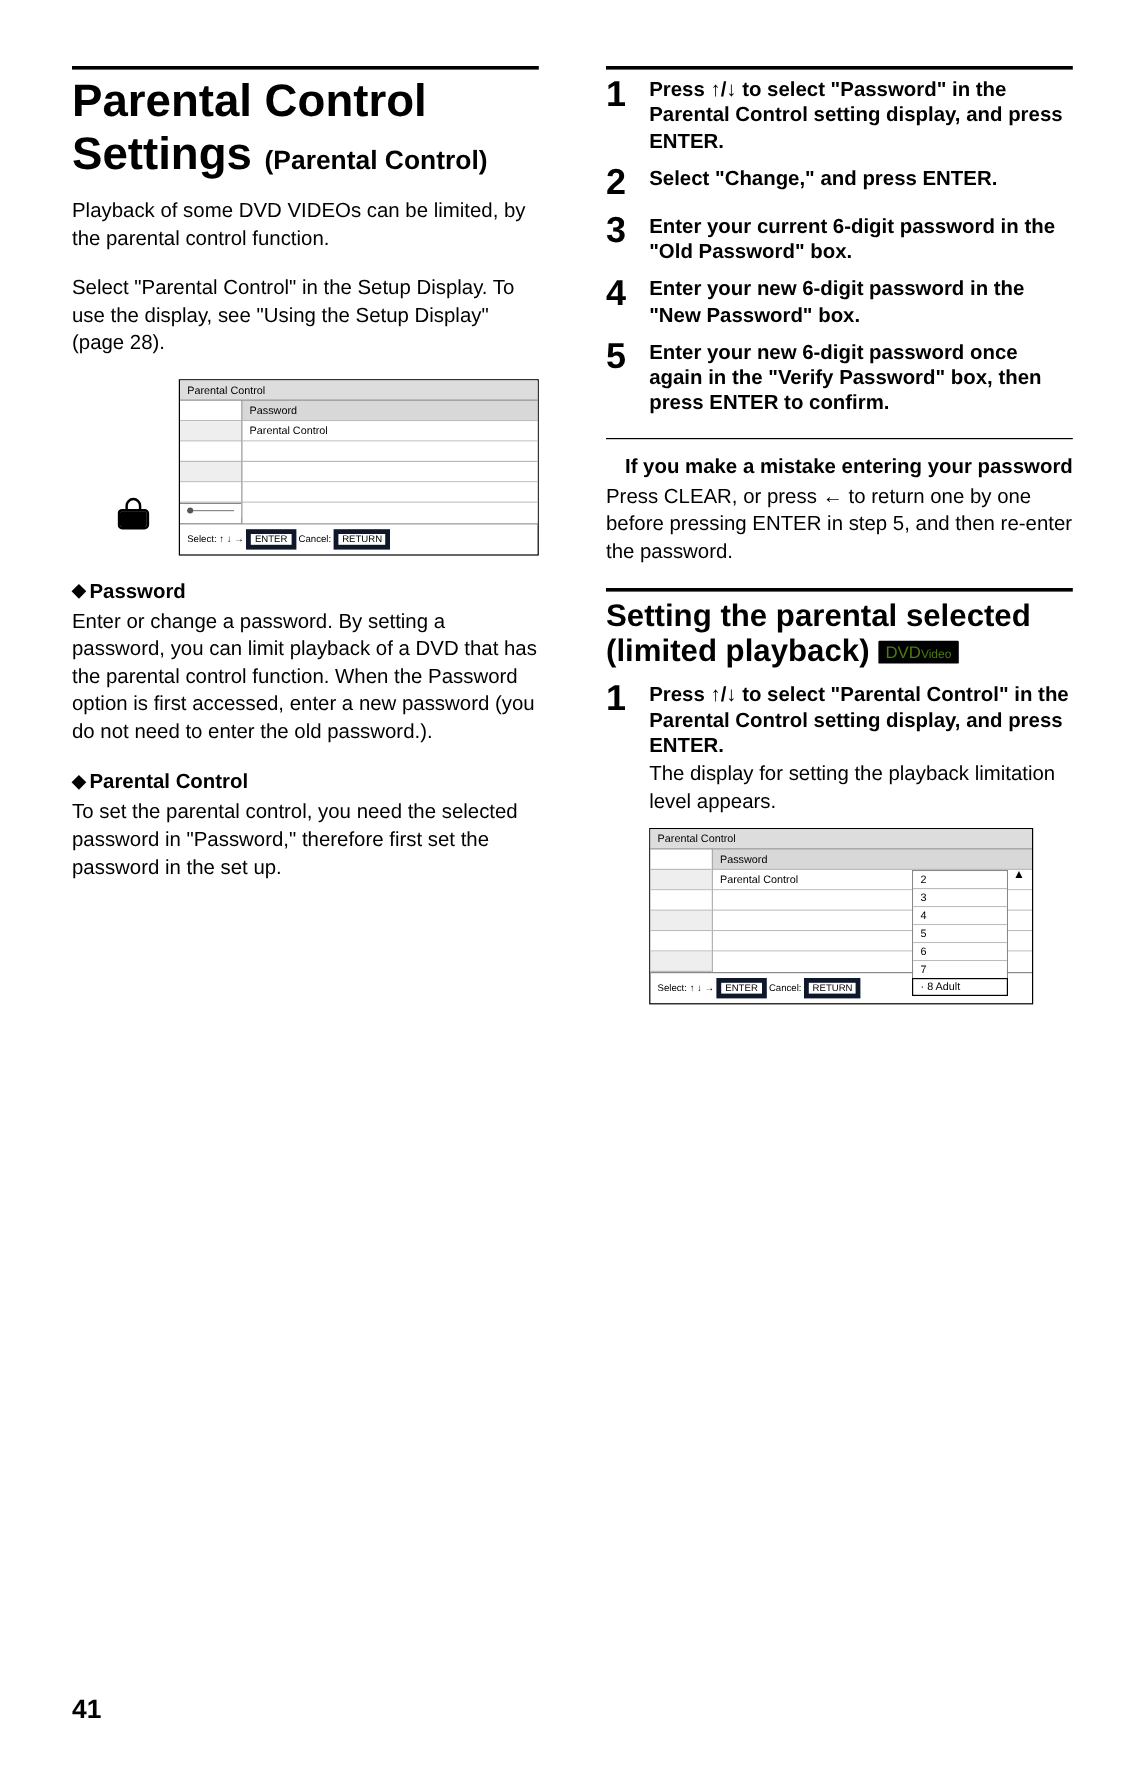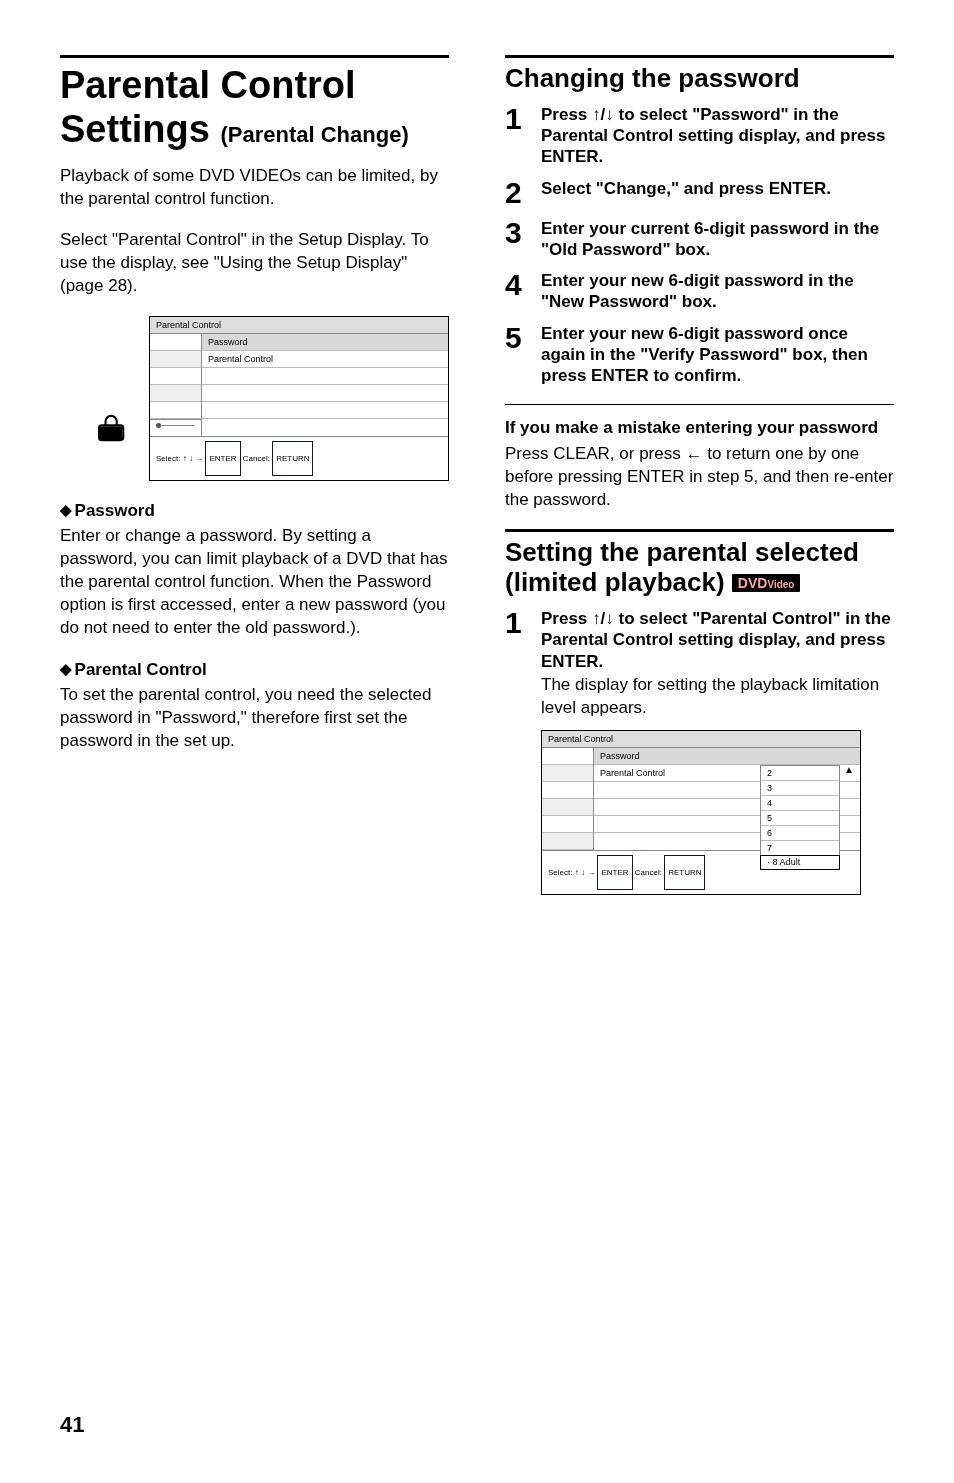--- a/index.html
+++ b/index.html
@@ -54,23 +54,23 @@
   }
   .section-h2 {
     font-size: 26px;
     font-weight: 900;
     line-height: 1.15;
     margin-bottom: 10px;
   }
   .dvd-badge {
     display: inline-block;
     background: #000;
-    color: #fca5a5;
+    color: #4d7c0f;
     font-size: 14px;
-    font-weight: 700;
+    font-weight: 400;
     padding: 1px 6px;
     vertical-align: 3px;
     border-radius: 1px;
   }
   .dvd-badge .small { font-size: 10px; }
   ol.steps {
     list-style: none;
     counter-reset: none;
   }
   .step {
@@ -102,20 +102,21 @@
   .thinrule {
     height: 1px;
     background: #000;
     margin: 18px 0 12px 0;
   }
   .subhead {
     font-size: 17px;
     font-weight: 700;
     line-height: 1.25;
     margin-bottom: 4px;
+    text-align: right;
   }
 
   
   .ui-box {
     border: 1px solid #000;
     width: 300px;
     margin: 8px 0 8px auto;
     font-size: 9px;
   }
   .ui-row { display: flex; }
@@ -184,41 +185,41 @@
   
   .lock {
     position: absolute;
     left: -42px;
     top: 98px;
     width: 30px;
     height: 28px;
   }
   .ui-wrap { position: relative; margin-left: 80px; }
 
-  .boxed { border:1px solid #0f172a; padding:12px 3px; font-size:8px; display:inline-block; }
+  .boxed { border:4px solid #0f172a; padding:0 3px; font-size:8px; display:inline-block; }
 
   .page-num {
     position: absolute;
     bottom: 45px;
     left: 60px;
     font-size: 22px;
     font-weight: 900;
   }
 </style>
 </head>
 <body>
 
 <div class="page">
 
   <div class="col">
     <div class="hrule"></div>
     <h1>
       <span>Parental Control</span><br>
       <span>Settings</span>
-      <span class="sub">(Parental Change)</span>
+      <span class="sub">(Parental Control)</span>
     </h1>
 
     <p class="body">Playback of some DVD VIDEOs can be limited, by the parental control function.</p>
     <p class="body">Select "Parental Control" in the Setup Display. To use the display, see "Using the Setup Display" (page 28).</p>
 
     <div class="ui-wrap">
       <svg class="lock" viewBox="0 0 32 30">
         <path d="M4 12 h20 a3 3 0 0 1 3 3 v10 a3 3 0 0 1 -3 3 h-20 a3 3 0 0 1 -3 -3 v-10 a3 3 0 0 1 3 -3 z M8 12 v-4 a6 6 0 0 1 12 0 v4" fill="none" stroke="#000" stroke-width="2.2"></path>
         <rect x="2" y="13" width="24" height="14" rx="2" fill="#000"></rect>
       </svg>
@@ -259,21 +260,20 @@
     <p class="body" style="margin-bottom:14px">Enter or change a password. By setting a password, you can limit playback of a DVD that has the parental control function. When the Password option is first accessed, enter a new password (you do not need to enter the old password.).</p>
 
     <div class="diamond-h">
       <span class="dia">◆</span><span>Parental Control</span>
     </div>
     <p class="body">To set the parental control, you need the selected password in "Password," therefore first set the password in the set up.</p>
   </div>
 
   <div class="col">
     <div class="hrule"></div>
-    <div class="section-h2">Changing the password</div>
 
     <ol class="steps">
       <li class="step">
         <div class="num">1</div>
         <div class="stext">
             <div class="step-head">Press ↑/↓ to select "Password" in the Parental Control setting display, and press ENTER.</div>
           </div>
       </li>
       <li class="step">
         <div class="num">2</div>

